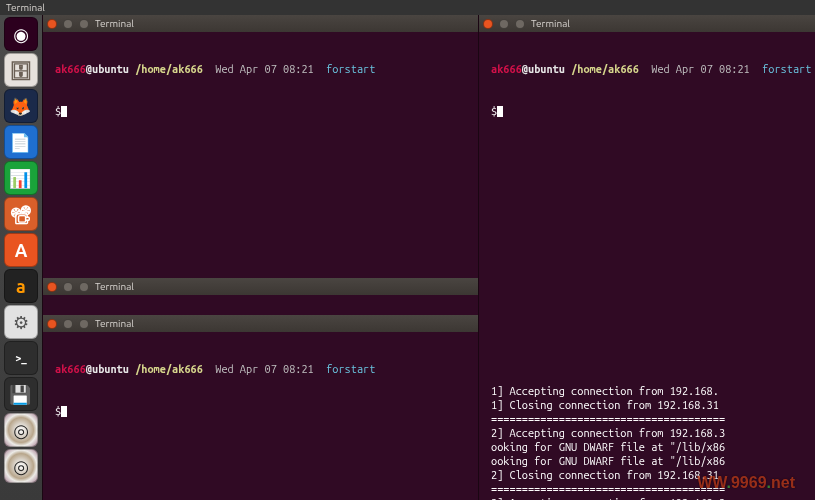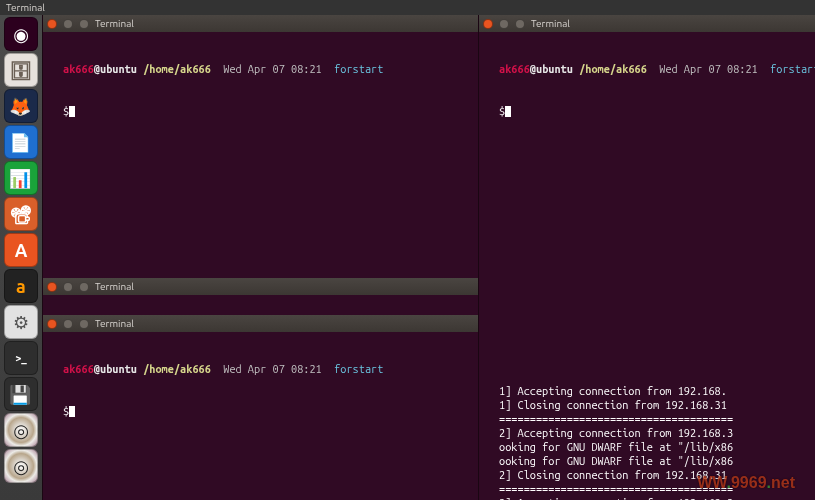--- a/index.html
+++ b/index.html
@@ -8,21 +8,21 @@
   .top-menubar { height: 15px; background: #333; color: #d8d4d0; font-size: 10px; padding: 0 6px; display: flex; align-items: center; }
   .main-area { flex: 1; display: flex; }
   .dock { width: 42px; background: linear-gradient(#4b4b4b,#3a3a3a); display: flex; flex-direction: column; align-items: center; padding-top: 2px; gap: 2px; }
   .dock-item { width: 34px; height: 34px; border-radius: 6px; display: flex; align-items: center; justify-content: center; font-size: 18px; border: 1px solid rgba(0,0,0,.3); }
   .workspace { flex: 1; position: relative; background: #300a24; }
   .term { position: absolute; background: #300a24; display: flex; flex-direction: column; border-left: 1px solid #1a0612; }
   .term-titlebar { height: 17px; background: linear-gradient(#4a4541,#3c3733); display: flex; align-items: center; gap: 6px; padding: 0 4px; font-size: 10px; color: #d8d4d0; }
   .win-btn { width: 10px; height: 10px; border-radius: 50%; border: 1px solid rgba(0,0,0,.4); }
   .win-close { background: #e95420; }
   .win-min, .win-max { background: #6e6862; }
-  .term-body { flex: 1; padding: 2px 20px; font-family: "Ubuntu Mono","DejaVu Sans Mono",monospace; font-size: 11px; line-height: 14px; color: #fff; white-space: pre; overflow: hidden; }
+  .term-body { flex: 1; padding: 2px 12px; font-family: "Ubuntu Mono","DejaVu Sans Mono",monospace; font-size: 11px; line-height: 14px; color: #fff; white-space: pre; overflow: hidden; }
   .p-user { color: #d11149; font-weight: bold; }
   .p-host { color: #e5e5e5; font-weight: bold; }
   .p-path { color: #d6d68c; font-weight: bold; }
   .p-time { color: #c0c0c0; }
   .p-cmd  { color: #6ac5e0; }
   .prompt-line span { white-space: pre; }
   .cursor-line { color: #fff; }
   .cursor { display: inline-block; width: 6px; height: 11px; background: #fff; vertical-align: text-bottom; }
   .out-line { color: #fff; white-space: pre; }
   .brand { position: absolute; right: 20px; bottom: 8px; font-family: sans-serif; font-size: 16px; font-weight: bold; color: rgba(255,80,30,.55); text-shadow: 0 0 2px rgba(0,0,0,.6); pointer-events: none; }

